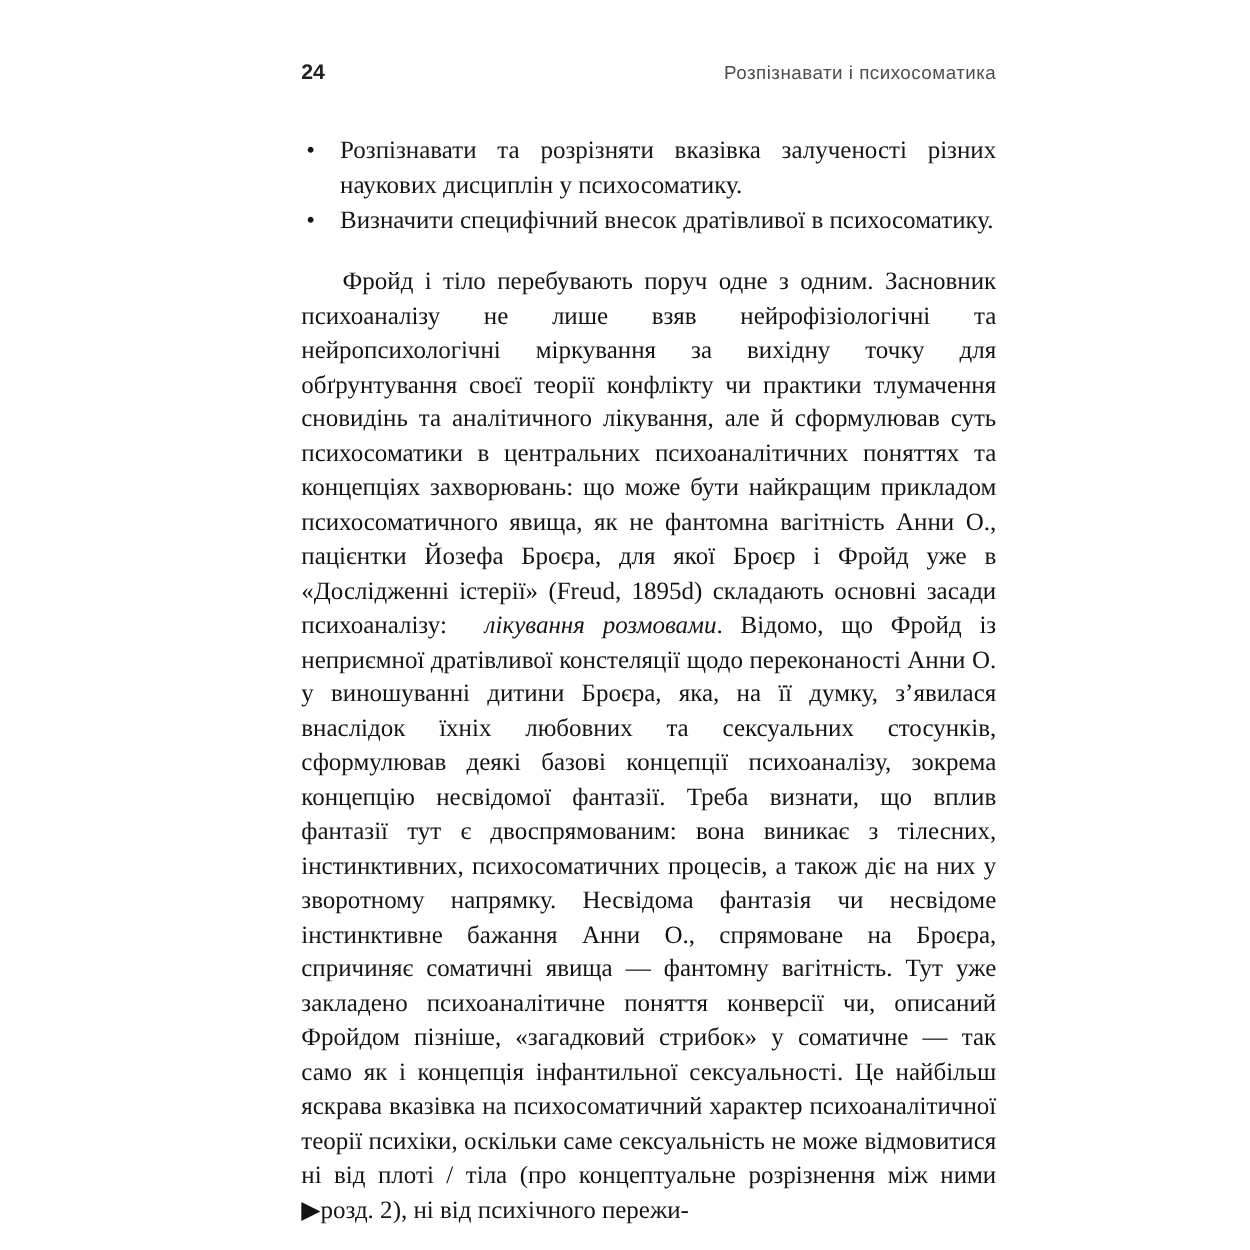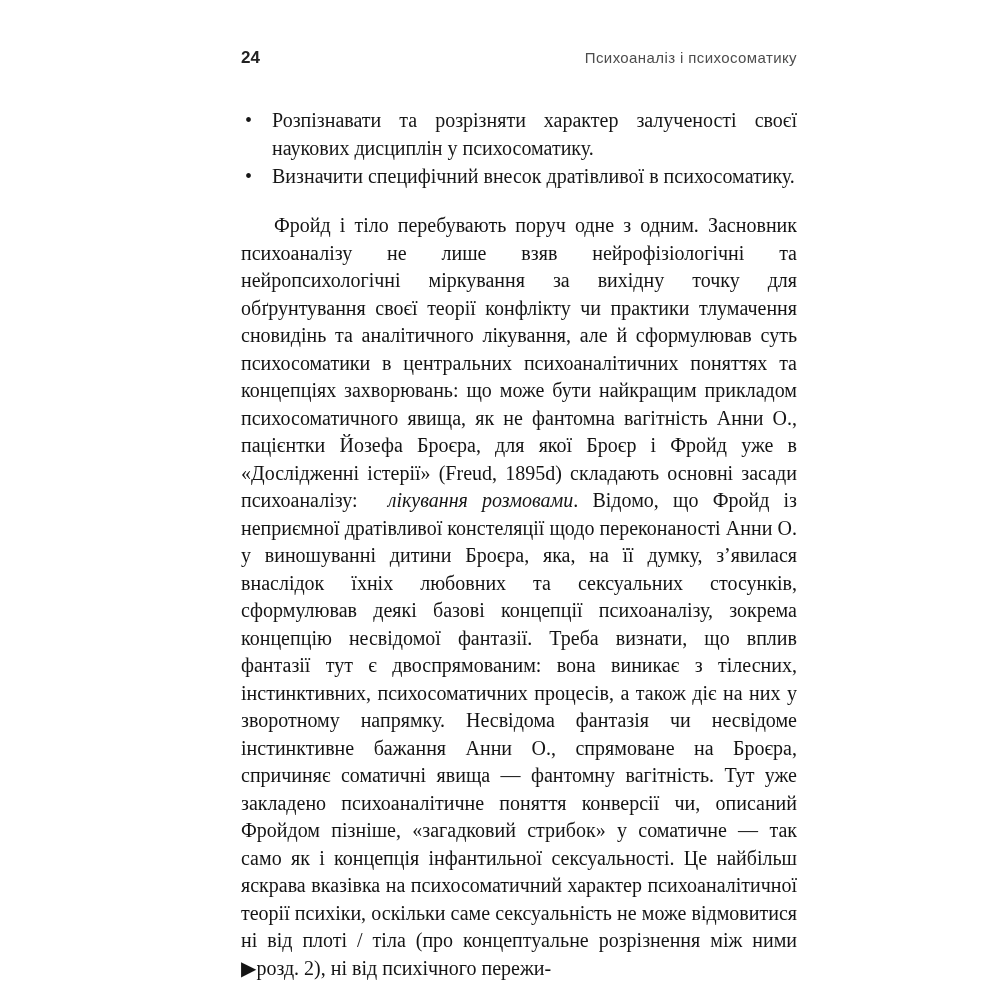--- a/index.html
+++ b/index.html
@@ -67,27 +67,27 @@
   .section-ref { white-space: nowrap; }
 </style>
 </head>
 <body>
 
 <div class="page">
   <div class="content">
 
     <header class="running-head">
       <span class="page-num">24</span>
-      <span class="head-title">Психоаналіз і психосоматику</span>
+      <span class="head-title">Розпізнавати і психосоматика</span>
     </header>
 
     <ul class="bullets">
       <li>
         <span class="bullet-marker">•</span>
-        <span class="bullet-text">Розпізнавати та розрізняти характер залученості своєї наукових дисциплін у психосоматику.</span>
+        <span class="bullet-text">Розпізнавати та розрізняти вказівка залученості різних наукових дисциплін у психосоматику.</span>
       </li>
       <li>
         <span class="bullet-marker">•</span>
         <span class="bullet-text">Визначити специфічний внесок дратівливої в психосоматику.</span>
       </li>
     </ul>
 
     <p class="body-para" lang="uk"><span>Фройд і тіло перебувають поруч одне з одним. Засновник психоаналізу не лише взяв нейрофізіологічні та нейропсихологічні міркування за вихідну точку для обґрунтування своєї теорії конфлікту чи практики тлумачення сновидінь та аналітичного лікування, але й сформулював суть психосоматики в центральних психоаналітичних поняттях та концепціях захворювань: що може бути найкращим прикладом психосоматичного явища, як не фантомна вагітність Анни О., пацієнтки Йозефа Броєра, для якої Броєр і Фройд уже в «Дослідженні істерії» (Freud, 1895d) складають основні засади психоаналізу: </span><em class="italic-phrase">лікування розмовами</em><span>. Відомо, що Фройд із неприємної дратівливої констеляції щодо переконаності Анни О. у виношуванні дитини Броєра, яка, на її думку, з’явилася внаслідок їхніх любовних та сексуальних стосунків, сформулював деякі базові концепції психоаналізу, зокрема концепцію несвідомої фантазії. Треба визнати, що вплив фантазії тут є двоспрямованим: вона виникає з тілесних, інстинктивних, психосоматичних процесів, а також діє на них у зворотному напрямку. Несвідома фантазія чи несвідоме інстинктивне бажання Анни О., спрямоване на Броєра, спричиняє соматичні явища — фантомну вагітність. Тут уже закладено психоаналітичне поняття конверсії чи, описаний Фройдом пізніше, «загадковий стрибок» у соматичне — так само як і концепція інфантильної сексуальності. Це найбільш яскрава вказівка на психосоматичний характер психоаналітичної теорії психіки, оскільки саме сексуальність не може відмовитися ні від плоті / тіла (про концептуальне розрізнення між ними </span><span class="section-ref">▶розд. 2</span><span>), ні від психічного пережи-</span></p>
 
   </div>

